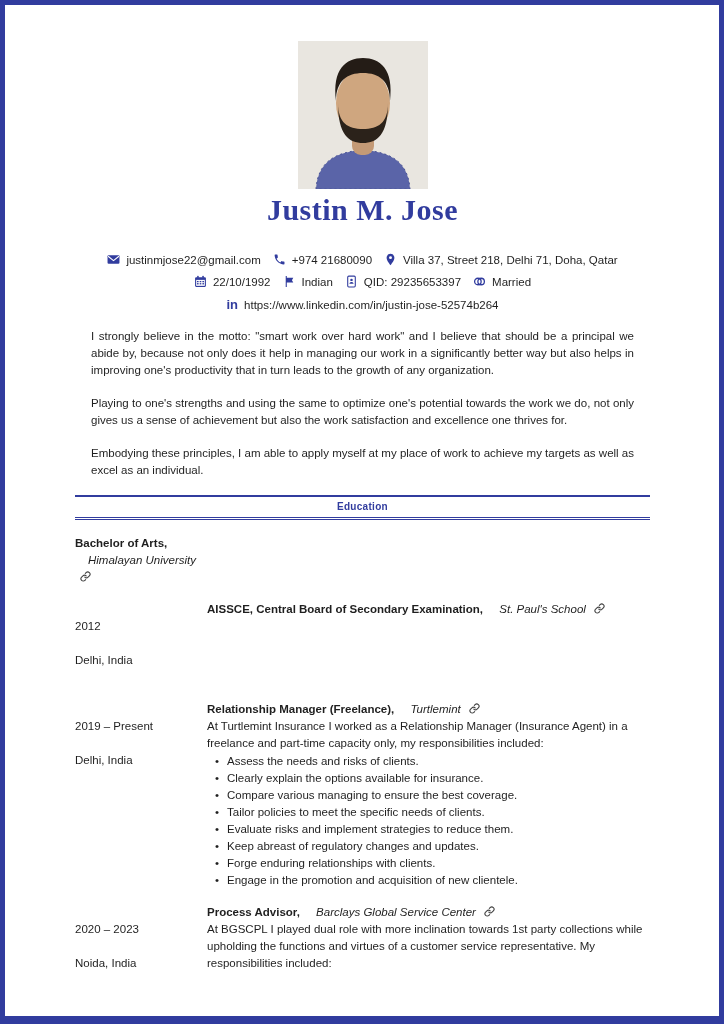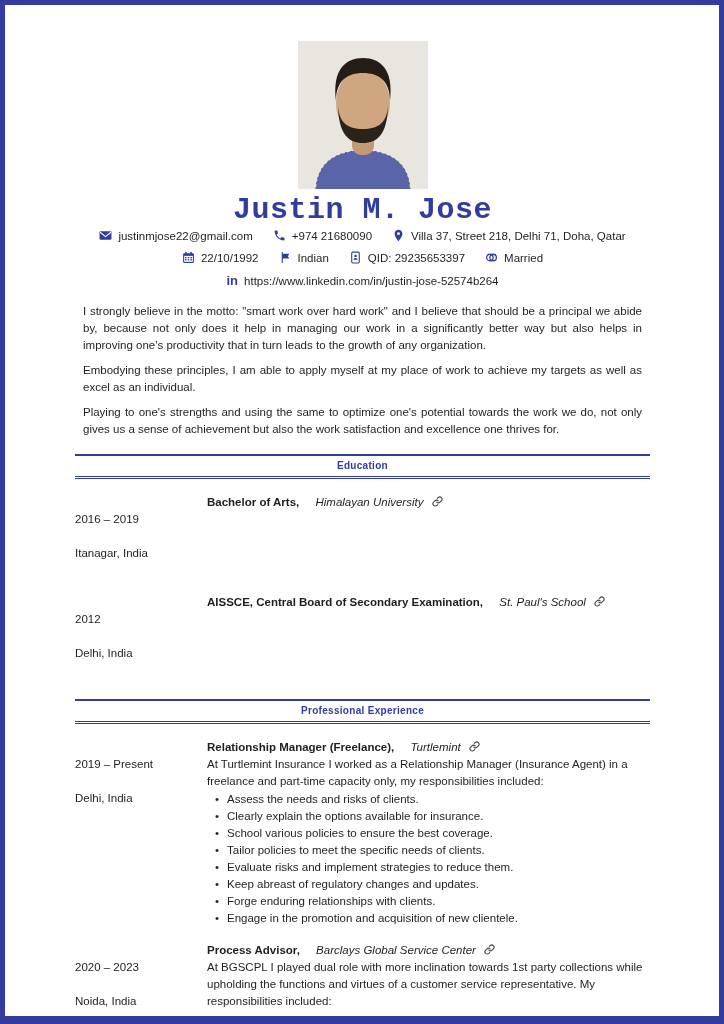--- a/index.html
+++ b/index.html
@@ -12,35 +12,35 @@
     width:724px;height:1024px;box-sizing:border-box;
     border:5px solid var(--accent);border-bottom-width:8px;
     background:#fff;overflow:hidden;
     padding:36px 69px 0 70px;
     font-family:"Liberation Sans", sans-serif;
     color:var(--ink);
   }
   
   .photo{display:block;margin:0 auto 4px auto;width:130px;height:148px;}
   .name{
-    font-family:Liberation Mono, monospace;
+    font-family:Liberation Serif, serif;
     font-weight:bold;color:var(--accent);
-    font-size:30px;text-align:center;margin:4px 0 2px 0;
+    font-size:30px;text-align:center;margin:4px 0 26px 0;
     letter-spacing:.5px;
   }
   .contact-row{
     display:flex;justify-content:center;align-items:center;
-    gap:20px;font-size:11.5px;margin-bottom:9px;white-space:nowrap;
+    gap:12px;font-size:11.5px;margin-bottom:9px;white-space:nowrap;
   }
   .contact-item{display:inline-flex;align-items:center;gap:6px;}
   .cicon{width:13px;height:13px;flex:0 0 auto;display:inline-block;}
   .in-glyph{font-weight:bold;color:var(--accent);font-size:13px;font-family:"Liberation Sans",sans-serif;}
   
   .summary{margin-top:15px;font-size:11.5px;line-height:17px;text-align:justify;}
-  .summary p{margin:8px;}
+  .summary p{margin:16px;}
   
   .section-head{
     margin-top:16px;
     border-top:2px solid var(--accent);
     border-bottom:3px double var(--accent);
     text-align:center;
     padding:4px 0 5px 0;
   }
   .section-head h2{
     margin:0;font-size:10px;color:var(--accent);
@@ -140,33 +140,29 @@
 
   <div class="contact-row">
     <span class="contact-item">
       <span class="in-glyph">in</span>
       <span>https://www.linkedin.com/in/justin-jose-52574b264</span>
     </span>
   </div>
 
   <div class="summary">
     <p>I strongly believe in the motto: "smart work over hard work" and I believe that should be a principal we abide by, because not only does it help in managing our work in a significantly better way but also helps in improving one's productivity that in turn leads to the growth of any organization.</p>
+    <p>Playing to one's strengths and using the same to optimize one's potential towards the work we do, not only gives us a sense of achievement but also the work satisfaction and excellence one thrives for.</p>
     <p>Embodying these principles, I am able to apply myself at my place of work to achieve my targets as well as excel as an individual.</p>
-    <p>Playing to one's strengths and using the same to optimize one's potential towards the work we do, not only gives us a sense of achievement but also the work satisfaction and excellence one thrives for.</p>
   </div>
 
   <div class="section-head">
     <h2>Education</h2>
   </div>
 
   <div class="entry">
-    <div class="when">
-      <div>2016 – 2019</div>
-      <div>Itanagar, India</div>
-    </div>
     <div>
       <div class="headline">
         <span class="t-bold">Bachelor of Arts,</span>
         <span class="t-italic">Himalayan University</span>
         <svg class="link-icon" viewBox="0 0 24 24" fill="none" stroke="#444" stroke-width="2.4" stroke-linecap="round">
             <path d="M10.5 13.5a5 5 0 007.1 0l2.8-2.8a5 5 0 00-7.1-7.1l-1.6 1.6"></path>
             <path d="M13.5 10.5a5 5 0 00-7.1 0l-2.8 2.8a5 5 0 007.1 7.1l1.6-1.6"></path>
           </svg>
       </div>
     </div>
@@ -182,43 +178,40 @@
         <span class="t-bold">AISSCE, Central Board of Secondary Examination,</span>
         <span class="t-italic">St. Paul's School</span>
         <svg class="link-icon" viewBox="0 0 24 24" fill="none" stroke="#444" stroke-width="2.4" stroke-linecap="round">
             <path d="M10.5 13.5a5 5 0 007.1 0l2.8-2.8a5 5 0 00-7.1-7.1l-1.6 1.6"></path>
             <path d="M13.5 10.5a5 5 0 00-7.1 0l-2.8 2.8a5 5 0 007.1 7.1l1.6-1.6"></path>
           </svg>
       </div>
     </div>
   </div>
 
-  <div class="section-head" style="margin-top:20px;">
-    <h2>Professional Experience</h2>
-  </div>
 
   <div class="entry">
     <div class="when">
       <div>2019 – Present</div>
       <div>Delhi, India</div>
     </div>
     <div>
       <div class="headline">
         <span class="t-bold">Relationship Manager (Freelance),</span>
         <span class="t-italic">Turtlemint</span>
         <svg class="link-icon" viewBox="0 0 24 24" fill="none" stroke="#444" stroke-width="2.4" stroke-linecap="round">
             <path d="M10.5 13.5a5 5 0 007.1 0l2.8-2.8a5 5 0 00-7.1-7.1l-1.6 1.6"></path>
             <path d="M13.5 10.5a5 5 0 00-7.1 0l-2.8 2.8a5 5 0 007.1 7.1l1.6-1.6"></path>
           </svg>
       </div>
       <p class="desc">At Turtlemint Insurance I worked as a Relationship Manager (Insurance Agent) in a freelance and part-time capacity only, my responsibilities included:</p>
       <ul class="resp">
         <li>Assess the needs and risks of clients.</li>
         <li>Clearly explain the options available for insurance.</li>
-        <li>School various policies to ensure the best coverage.</li>
+        <li>Compare various managing to ensure the best coverage.</li>
         <li>Tailor policies to meet the specific needs of clients.</li>
         <li>Evaluate risks and implement strategies to reduce them.</li>
         <li>Keep abreast of regulatory changes and updates.</li>
         <li>Forge enduring relationships with clients.</li>
         <li>Engage in the promotion and acquisition of new clientele.</li>
       </ul>
     </div>
   </div>
 
   <div class="entry">

